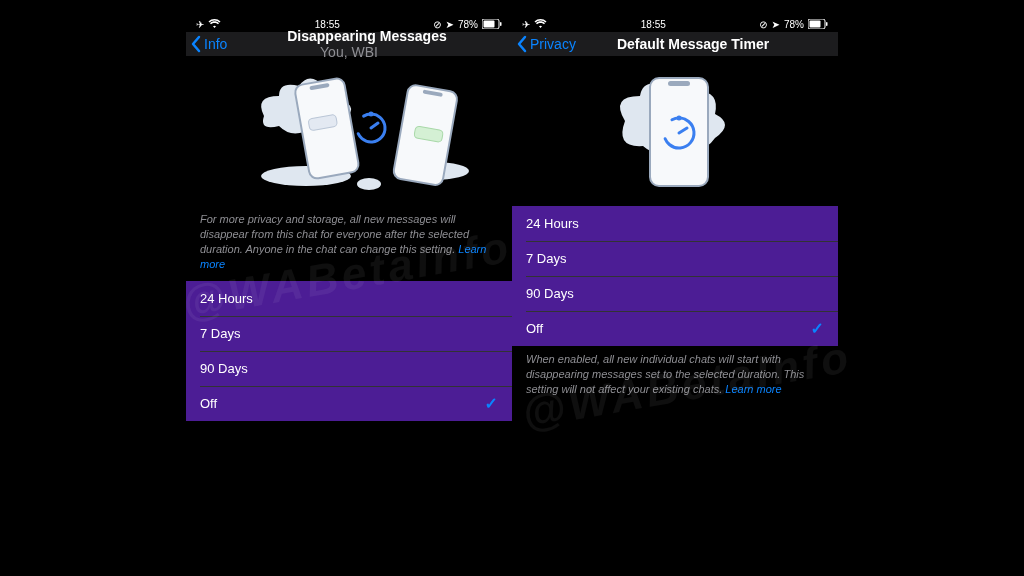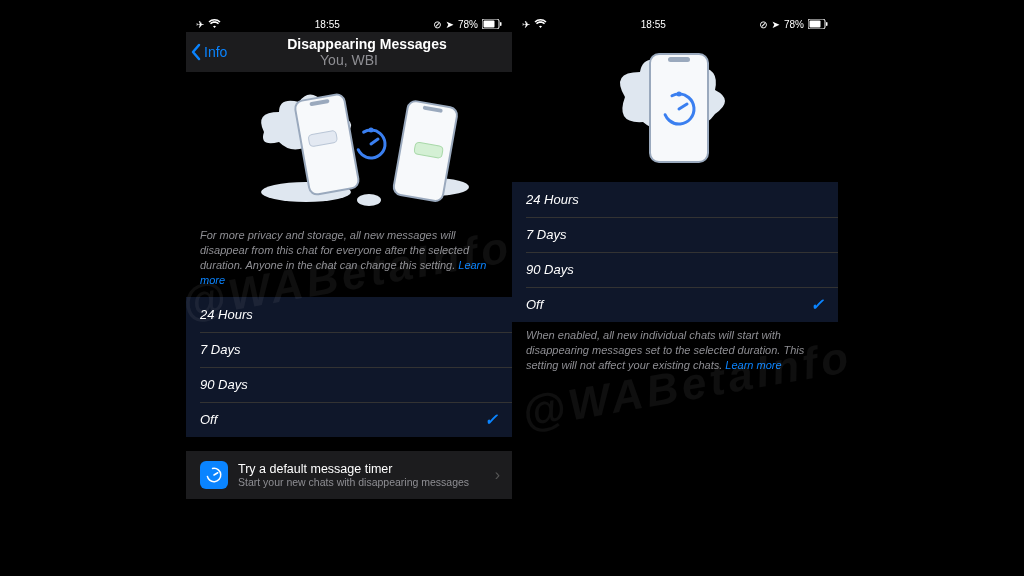--- a/index.html
+++ b/index.html
@@ -8,36 +8,36 @@
   .panel { position: absolute; top: 16px; width: 326px; height: 540px; background: #000; color: #fff; }
   .panel.left { left: 186px; }
   .panel.right { left: 512px; }
 
   
   .status { height: 16px; display: flex; justify-content: space-between; align-items: center; padding: 0 10px; background:#000;}
   .status .cluster { display: flex; align-items: center; gap: 4px; font-size: 10px; color:#fff;}
   .status svg { display: block; }
 
   
-  .nav { height: 40px; background: #1c1c1e; display: flex; align-items: center; position: relative; }
+  .nav { height: 24px; background: #1c1c1e; display: flex; align-items: center; position: relative; }
   .nav .back { position:absolute; left:4px; display:flex; align-items:center; gap:2px; color:#0a84ff; font-size:14px;}
   .nav .titlewrap { margin:0 auto; text-align:center;}
   .nav .title { color:#fff; font-size:14px; font-weight:600;margin-left:36px;}
   .nav .subtitle { color:#8e8e93; font-size:14px; }
 
   
   .hero { height: 150px; display:flex; align-items:center; justify-content:center; background:#000; }
 
   
   .sect-head { font-size:10.5px; color:#8e8e93; padding: 10px 14px 4px; letter-spacing:0.3px;}
   .sect-foot { font-size:11px; color:#8e8e93; padding:6px 14px 10px; line-height:1.35;font-style:italic;}
   .sect-foot a, .sect-foot .link { color:#0a84ff; text-decoration:none;}
 
   
-  .group { background:#0f172a;font-style:italic; }
+  .group { background:#4c1d95; }
   .cell { height:35px; padding:0 14px; display:flex; align-items:center; justify-content:space-between; font-size:13px; color:#fff; position:relative;}
   .cell+.cell::before{ content:""; position:absolute; left:14px; right:0; top:0; height:0.5px; background:#333;}
   .check { color:#0a84ff; font-size:16px; font-weight:600; }
 
   
   .promo { background:#1c1c1e; margin:14px 0 0; display:flex; align-items:center; padding:10px 14px; gap:10px; position:relative;}
   .promo .icon { width:28px; height:28px; border-radius:6px; background:#0a84ff; display:flex; align-items:center; justify-content:center;}
   .promo .txt .t { color:#fff; font-size:12.5px;}
   .promo .txt .s { color:#8e8e93; font-size:10.5px;}
   .promo .chev { position:absolute; right:12px; color:#555; font-size:16px;}
@@ -128,33 +128,20 @@
         </div>
     <div class="cell">
           <span>90 Days</span>
         </div>
     <div class="cell">
       <span>Off</span>
       <span class="check">✓</span>
     </div>
   </div>
 
-  <div class="promo">
-    <div class="icon">
-      <svg width="18" height="18" viewBox="-12 -12 24 24">
-            <circle r="9" fill="none" stroke="#fff" stroke-width="2" stroke-dasharray="34 14" stroke-linecap="round" transform="rotate(-50)"></circle>
-            <line x1="0" y1="0" x2="5" y2="-3" stroke="#fff" stroke-width="2" stroke-linecap="round"></line>
-          </svg>
-    </div>
-    <div class="txt">
-      <div class="t">Try a default message timer</div>
-      <div class="s">Start your new chats with disappearing messages</div>
-    </div>
-    <div class="chev">›</div>
-  </div>
 </div>
 
 <div class="panel right">
   <div class="status">
     <div class="cluster">
       <span>✈︎</span>
       <svg width="13" height="10" viewBox="0 0 13 10">
             <path fill="#fff" d="M6.5 9L8 7.3c-.8-.8-2.2-.8-3 0L6.5 9zM3 5.3c1.9-1.9 5.1-1.9 7 0l1-1.1c-2.5-2.5-6.5-2.5-9 0L3 5.3zM.5 2.5c3.3-3.3 8.7-3.3 12 0l-1 1.1c-2.8-2.8-7.2-2.8-10 0L.5 2.5z"></path>
           </svg>
     </div>
@@ -166,20 +153,31 @@
       <span>➤</span>
       <span>78%</span>
       <svg width="20" height="10" viewBox="0 0 20 10">
             <rect x="0" y="0" width="17" height="10" rx="2" fill="none" stroke="#fff" stroke-width="1"></rect>
             <rect x="1.5" y="1.5" width="11" height="7" rx="1" fill="#fff"></rect>
             <rect x="18" y="3" width="1.5" height="4" rx="0.7" fill="#fff"></rect>
           </svg>
     </div>
   </div>
 
+  <div class="nav">
+    <div class="back">
+      <svg width="12" height="18" viewBox="0 0 12 18">
+            <path fill="none" stroke="#0a84ff" stroke-width="2.5" stroke-linecap="round" stroke-linejoin="round" d="M9 2 3 9l6 7"></path>
+          </svg>
+      <span>Privacy</span>
+    </div>
+    <div class="titlewrap">
+      <div class="title">Default Message Timer</div>
+    </div>
+  </div>
 
   <div class="hero">
     <svg width="180" height="130" viewBox="0 0 180 130">
       <path d="M40 55 Q25 30 55 30 Q58 12 80 20 Q100 8 112 25 Q135 25 130 48 Q150 58 130 72 Q118 90 95 80 Q75 95 58 80 Q30 82 40 55Z" fill="#dfe7f0"></path>
       <g transform="translate(65,12)">
         <rect x="0" y="0" width="58" height="108" rx="9" fill="#f7f9fb" stroke="#9aa9bd" stroke-width="2"></rect>
         <rect x="18" y="3" width="22" height="5" rx="2.5" fill="#9aa9bd"></rect>
         <g transform="translate(29,55)">
           <circle r="15" fill="none" stroke="#3a7ff0" stroke-width="3" stroke-dasharray="54 22" stroke-linecap="round" transform="rotate(-50)"></circle>
           <circle r="2.5" fill="#3a7ff0" cx="0" cy="-15"></circle>

